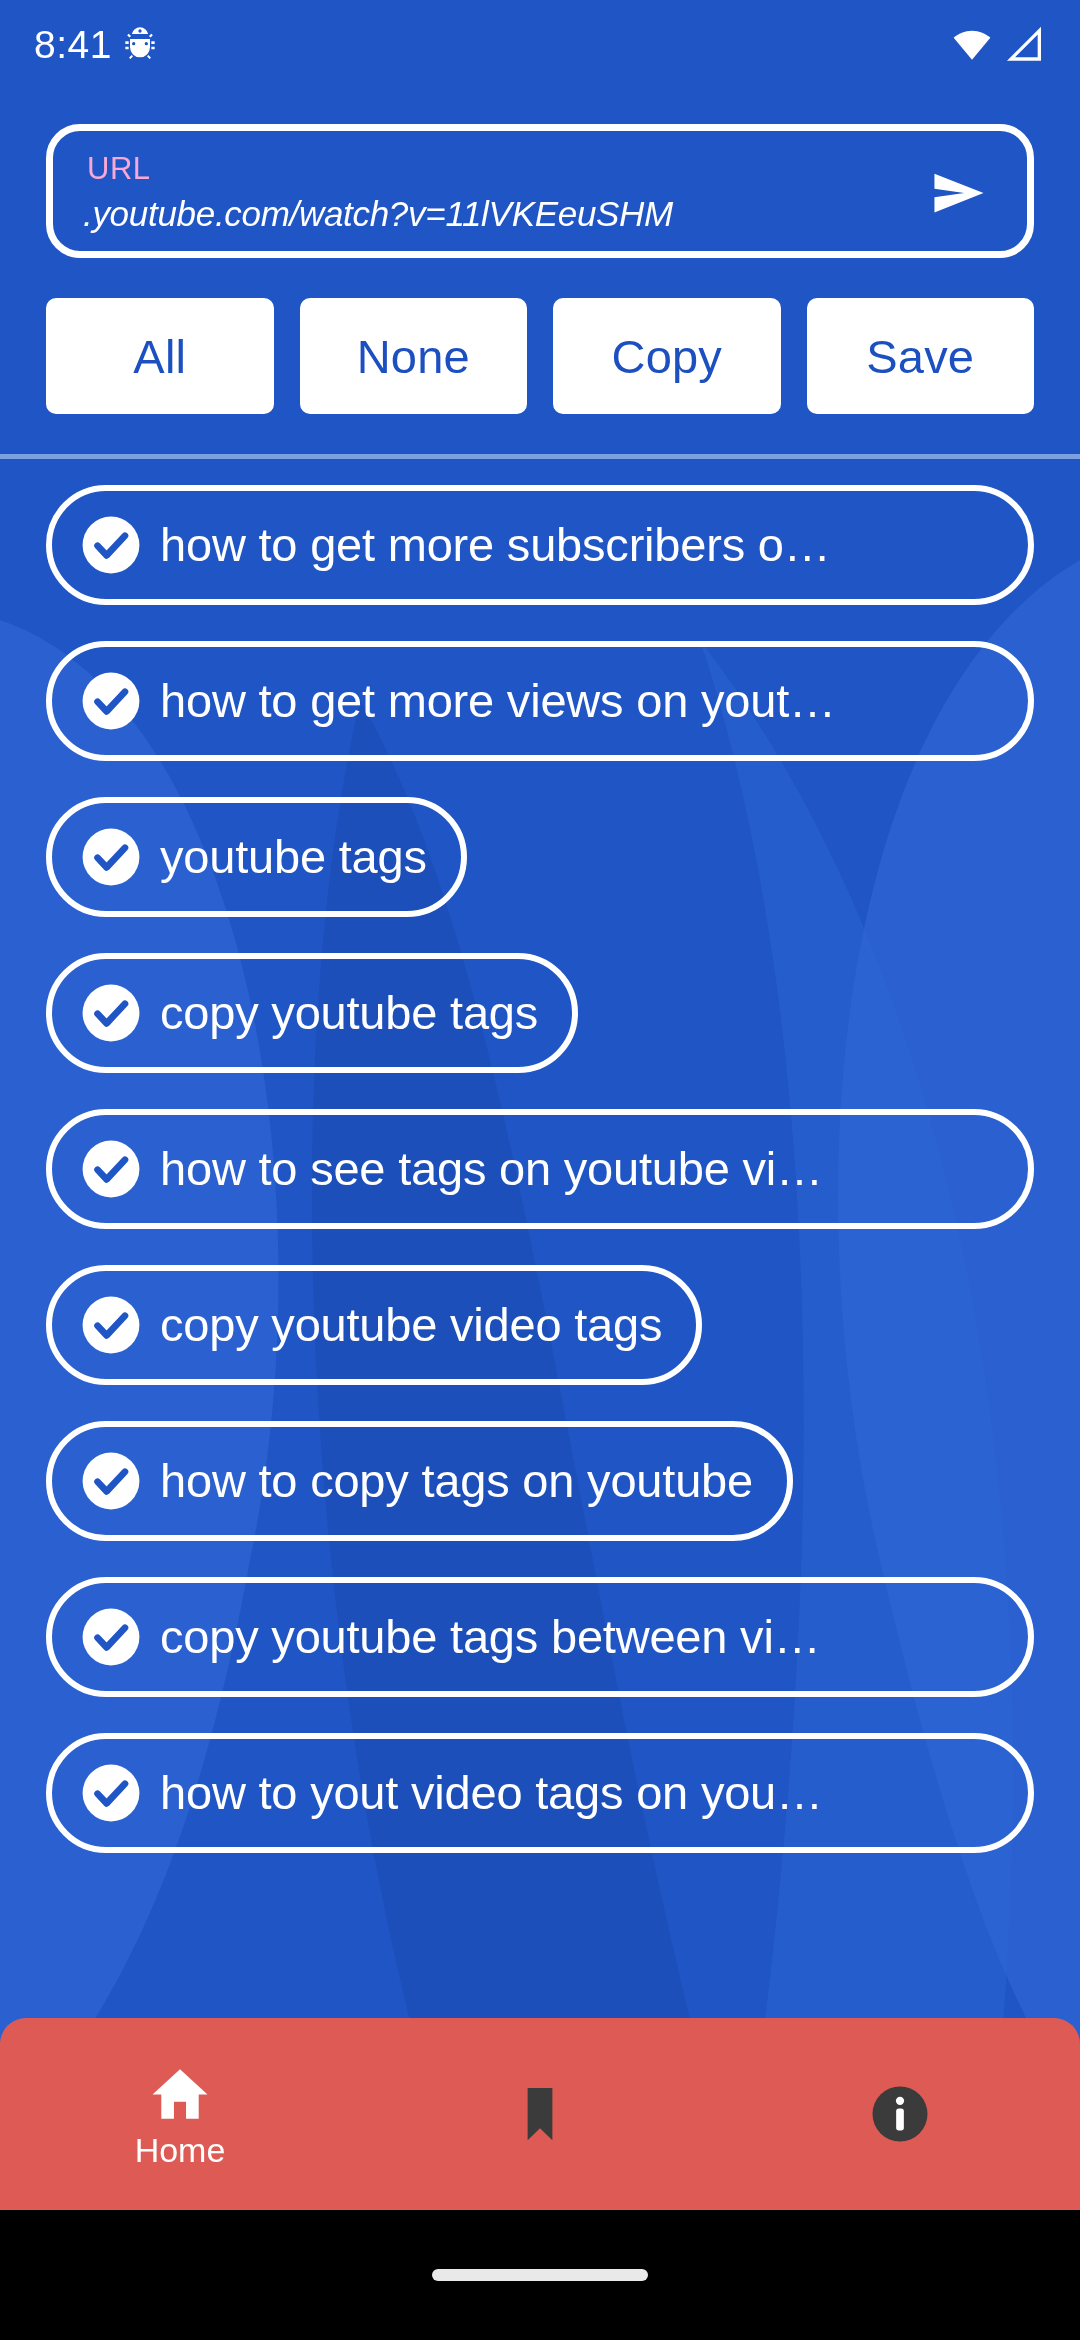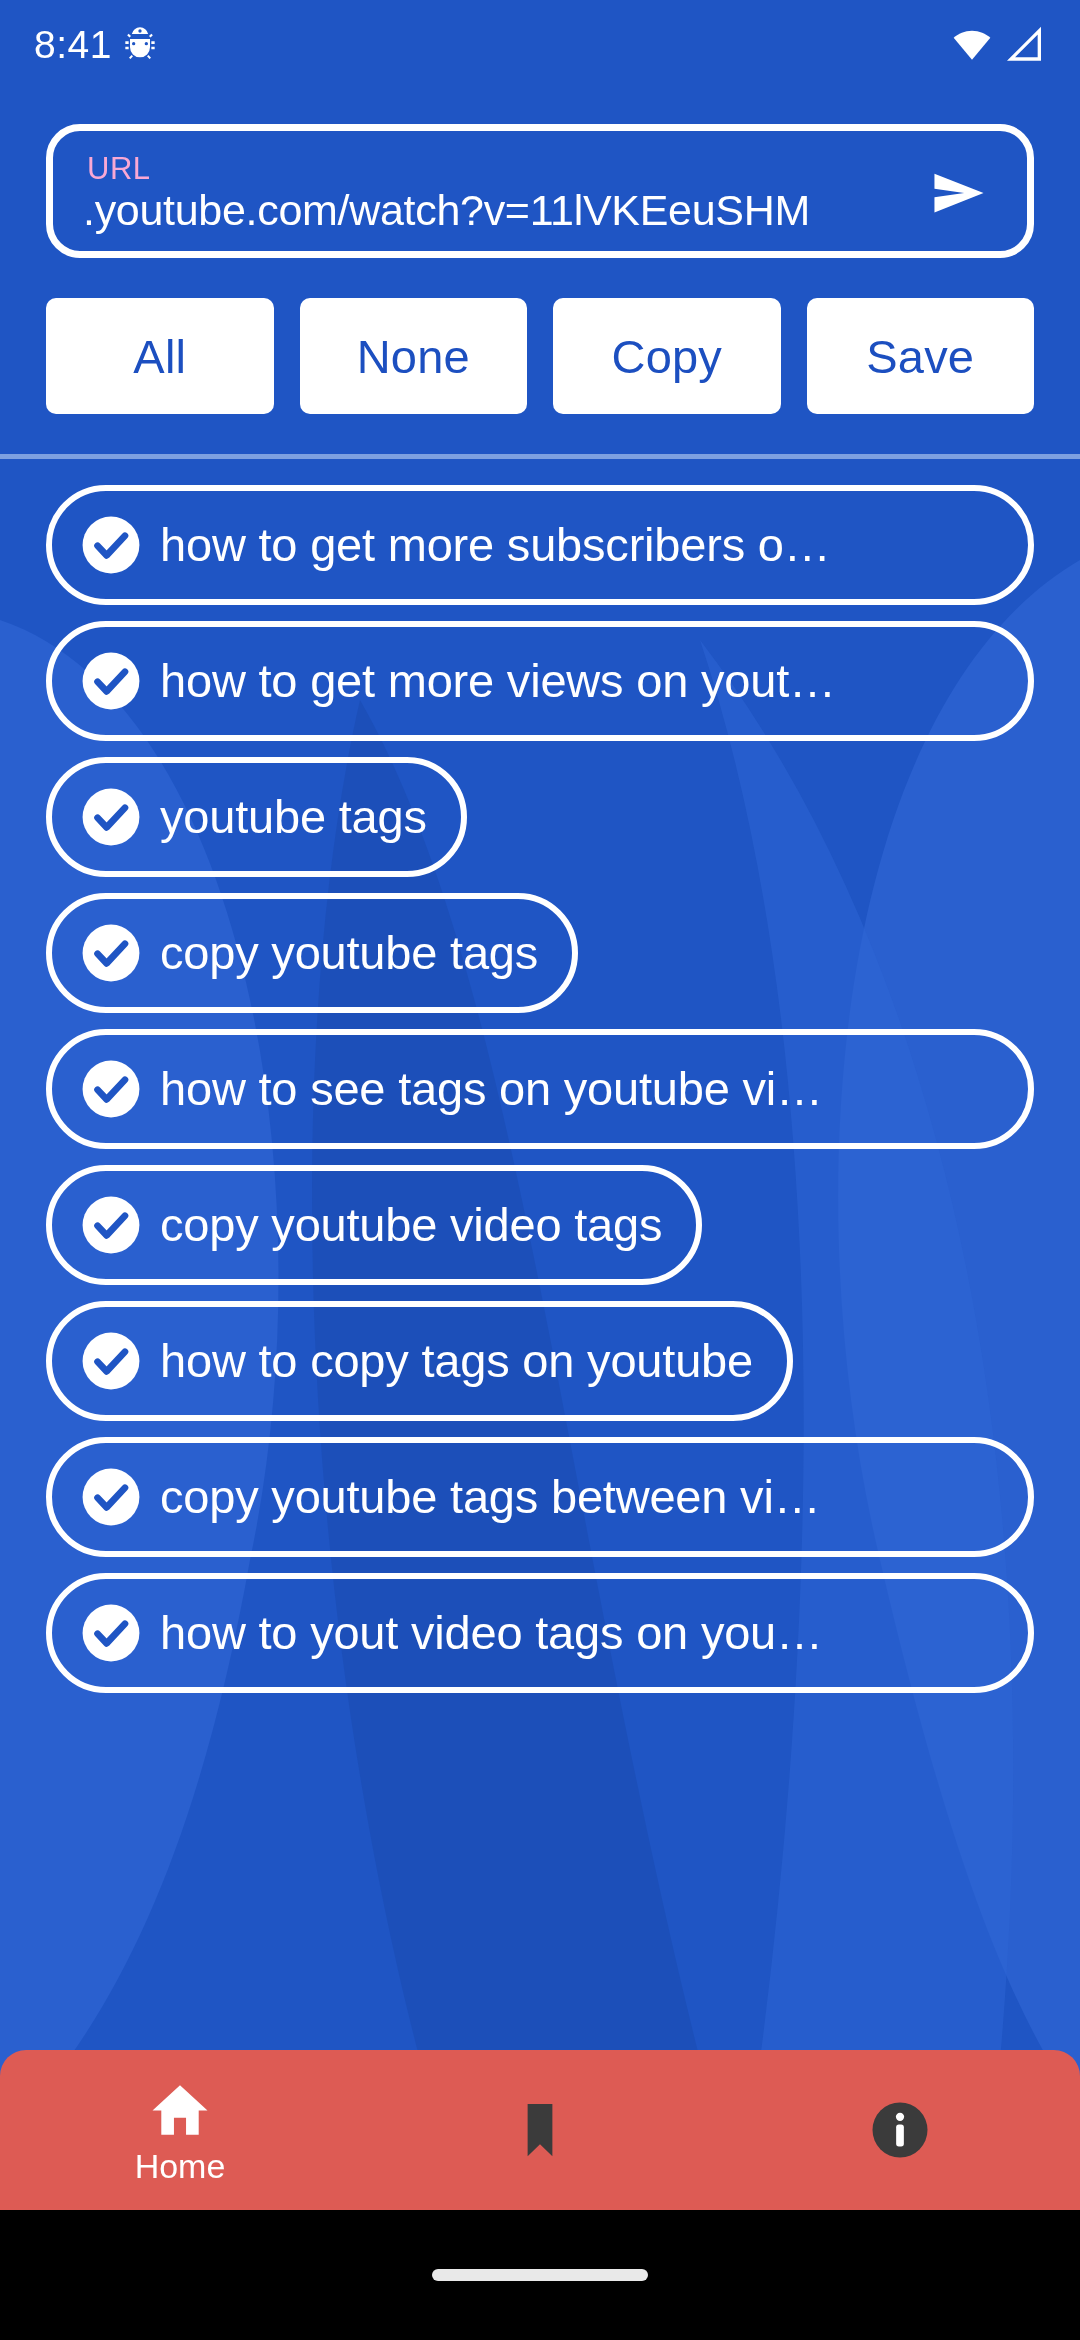--- a/index.html
+++ b/index.html
@@ -46,25 +46,26 @@
     display:flex; align-items:flex-end;
     padding:0 26px 14px 30px;
   }
   #url-label {
     position:absolute; left:34px; top:20px;
     font-size:31px; color:#f9a8d4; letter-spacing:.5px;
   }
   #url-value {
     flex:1;
     color:#ffffff;
-    font-size:43px;
+    font-size:35px;
     letter-spacing:-.3px;
     white-space:nowrap; overflow:hidden;
     line-height:1.05;
     padding-bottom:4px;
+    font-style:italic;
   }
   #send-btn {
     width:84px; height:84px;
     display:flex; align-items:center; justify-content:center;
     flex:none; margin-bottom:2px;
   }
 
   
   #action-row {
     position:relative; z-index:3;
@@ -91,21 +92,21 @@
     margin-top:40px;
     height:5px;
     background:#7da0e0;
     width:100%;
   }
 
   
   #tag-list {
     position:relative; z-index:3;
     padding:26px 46px 0 46px;
-    display:flex; flex-direction:column; gap:16px;
+    display:flex; flex-direction:column; gap:36px;
   }
   .tag-chip {
     height:120px;
     border:6px solid #ffffff;
     border-radius:62px;
     display:flex; align-items:center;
     padding:0 34px 0 28px;
     max-width:100%;
     align-self:flex-start;
     cursor:pointer;
@@ -126,21 +127,21 @@
     overflow:hidden;
     text-overflow:ellipsis;
     line-height:1.1;
   }
 
   
   #bottom-nav {
     position:absolute;
     left:0; right:0; bottom:130px;
     z-index:6;
-    height:160px;
+    height:192px;
     background:#dd5b54;
     border-top-left-radius:26px;
     border-top-right-radius:26px;
     display:flex;
   }
   .nav-item {
     flex:1;
     display:flex; flex-direction:column;
     align-items:center; justify-content:center;
     gap:6px;

